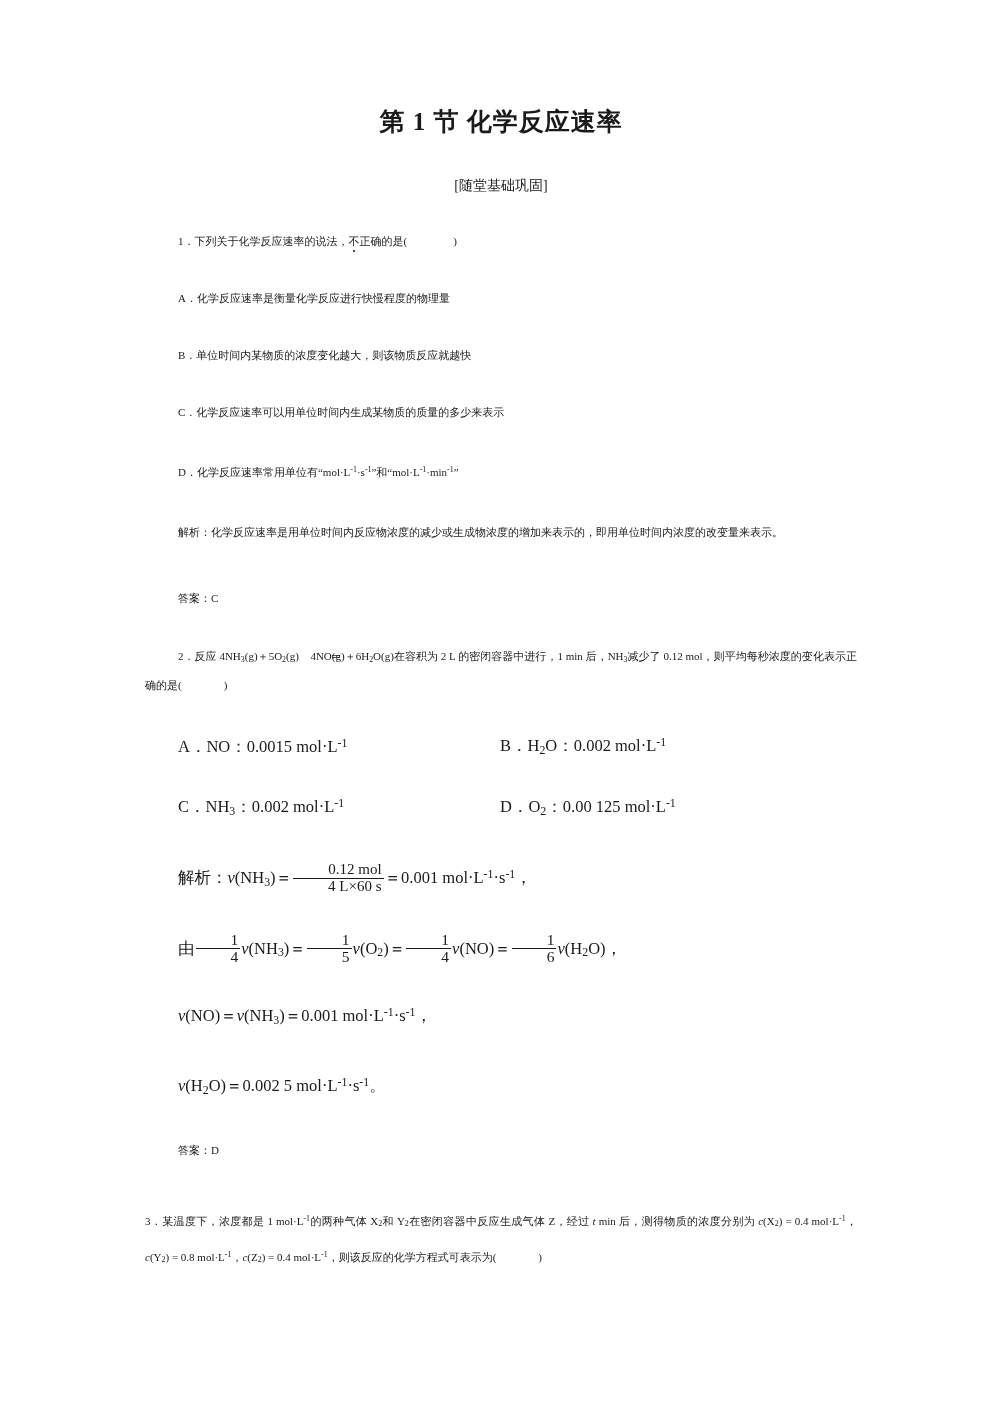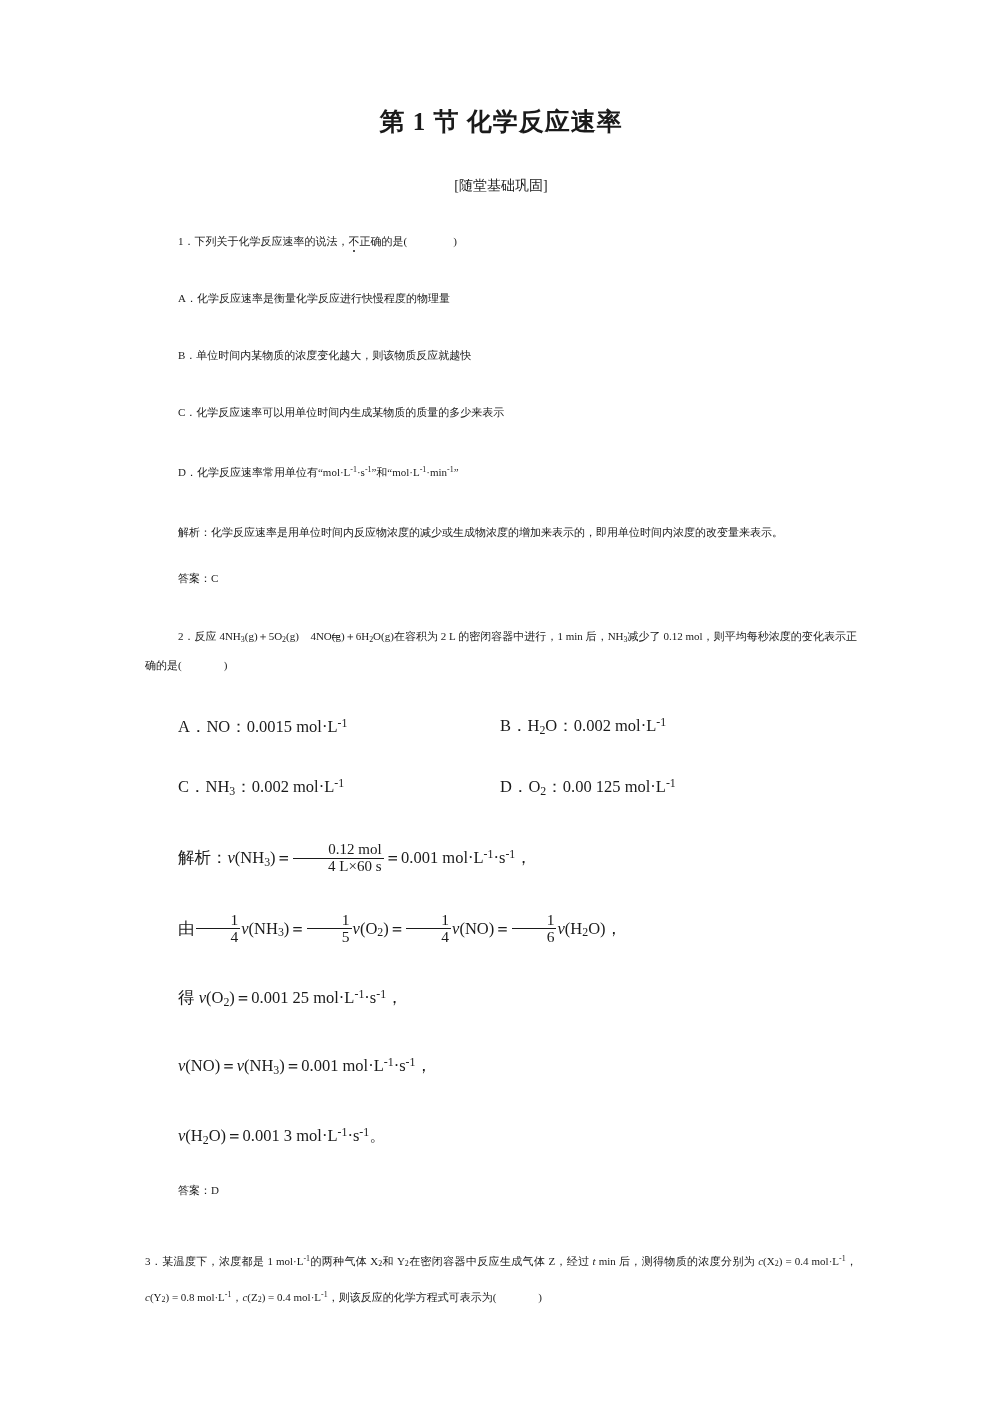--- a/index.html
+++ b/index.html
@@ -52,21 +52,21 @@
     line-height: 27px;
     margin-top: 27px;
     text-align: justify;
   }
   .indent { text-indent: 33px; }
   .noindent { text-indent: 0; }
 
   .q-stem { margin-top: 29px; }
   .opt { margin-top: 30px; text-indent: 33px; }
   .analysis { margin-top: 30px; text-indent: 33px; line-height: 33px; }
-  .answer { margin-top: 16px; text-indent: 33px; }
+  .answer { margin-top: 36px; text-indent: 33px; }
 
   .opt-row {
     margin-top: 30px;
     text-indent: 33px;
     font-size: 16.5px;
     line-height: 27px;
     position: relative;
   }
   .opt-col-b {
     position: absolute;
@@ -175,33 +175,30 @@
     </div>
 
     <div class="mathline" style="margin-top:34px">
       <span>解析：</span><span class="ital">v</span>(<span>NH</span><sub>3</sub>)<span>＝</span><span class="frac"><span class="num">0.12 mol</span><span class="den">4 L×60 s</span></span><span>＝</span><span>0.001 mol·L</span><sup>-1</sup><span>·s</span><sup>-1</sup><span>，</span>
     </div>
 
     <div class="mathline" style="margin-top:36px">
       <span>由</span><span class="frac frac-sm"><span class="num">1</span><span class="den">4</span></span><span class="ital">v</span>(<span>NH</span><sub>3</sub>)＝<span class="frac frac-sm"><span class="num">1</span><span class="den">5</span></span><span class="ital">v</span>(<span>O</span><sub>2</sub>)＝<span class="frac frac-sm"><span class="num">1</span><span class="den">4</span></span><span class="ital">v</span>(<span>NO</span>)＝<span class="frac frac-sm"><span class="num">1</span><span class="den">6</span></span><span class="ital">v</span>(<span>H</span><sub>2</sub><span>O</span>)<span>，</span>
     </div>
 
-    <div class="mathline" style="margin-top:32px">
-      <span>得 </span><span class="ital">v</span>(<span>O</span><sub>2</sub>)<span>＝</span><span>0.001 25 mol·L</span><sup>-1</sup><span>·s</span><sup>-1</sup><span>，</span>
-    </div>
 
     <div class="mathline flush" style="text-indent:33px">
       <span class="ital">v</span>(<span>NO</span>)<span>＝</span><span class="ital">v</span>(<span>NH</span><sub>3</sub>)<span>＝</span><span>0.001 mol·L</span><sup>-1</sup><span>·s</span><sup>-1</sup><span>，</span>
     </div>
 
     <div class="mathline" style="margin-top:32px">
-      <span class="ital">v</span>(<span>H</span><sub>2</sub><span>O</span>)<span>＝</span><span>0.001 3 mol·L</span><sup>-1</sup><span>·s</span><sup>-1</sup><span>。</span>
-    </div>
-
-    <div class="line answer" style="margin-top:22px">
+      <span class="ital">v</span>(<span>H</span><sub>2</sub><span>O</span>)<span>＝</span><span>0.002 5 mol·L</span><sup>-1</sup><span>·s</span><sup>-1</sup><span>。</span>
+    </div>
+
+    <div class="line answer" style="margin-top:32px">
       <span>答案：</span><span>D</span>
     </div>
 
     <div class="line q-stem noindent" style="margin-top:40px;line-height:30px;text-align:justify">
       <span>3．某温度下，浓度都是 1 mol·L</span><sup>-1</sup><span>的两种气体 X</span><sub>2</sub><span>和 Y</span><sub>2</sub><span>在密闭容器中反应生成气体 Z，经过 </span><span class="ital">t</span><span> min 后，测得物质的浓度分别为 </span><span class="ital">c</span>(<span>X</span><sub>2</sub>) <span>= 0.4 mol·L</span><sup>-1</sup><span>，</span><span class="ital">c</span>(<span>Y</span><sub>2</sub>) <span>= 0.8 mol·L</span><sup>-1</sup><span>，</span><span class="ital">c</span>(<span>Z</span><sub>2</sub>) <span>= 0.4 mol·L</span><sup>-1</sup><span>，则该反应的化学方程式可表示为(</span><span style="display:inline-block;width:42px"></span><span>)</span>
     </div>
 
   </div>
 </div>
 

